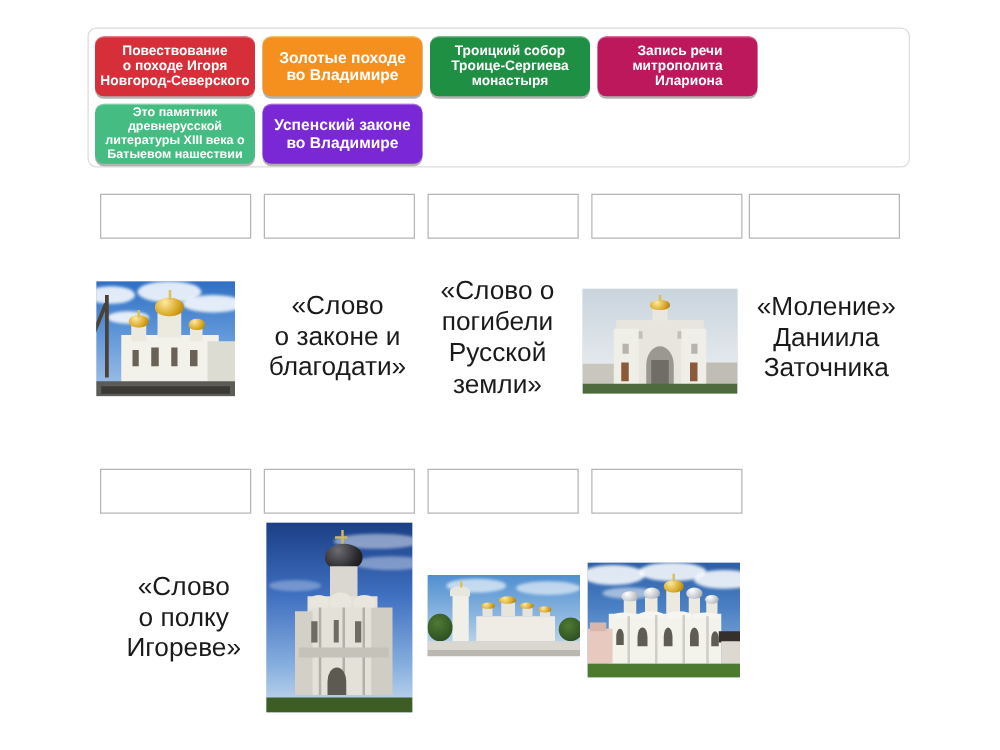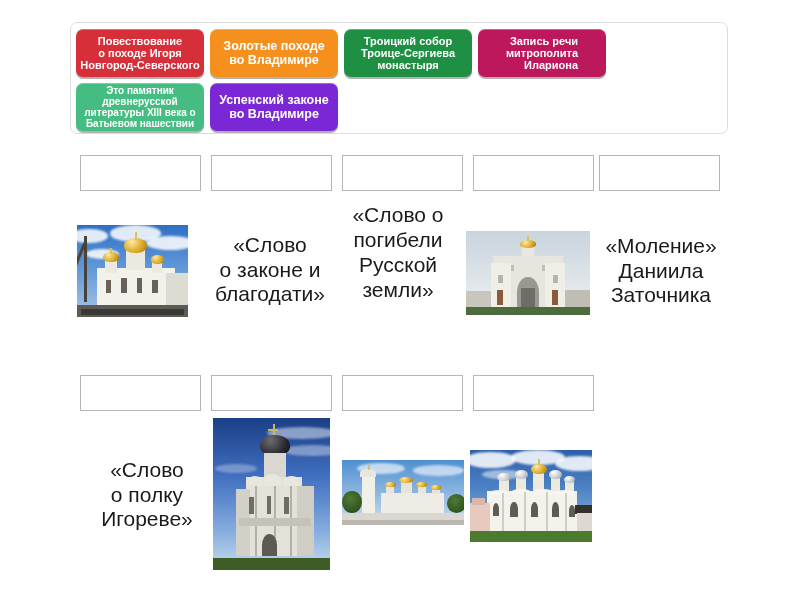--- a/index.html
+++ b/index.html
@@ -163,21 +163,21 @@
 
       <div style="position:absolute; left:0; right:0; bottom:0; height:13%; background:#5c5b56;"></div>
       <div style="position:absolute; left:4%; bottom:2%; width:92%; height:7%; background:#3a3935;"></div>
     </div>
   </div>
 
   <div class="answer-text" style="left:196px; top:226px; width:148px; height:88px; white-space:pre-line;">«Слово
 о законе и
 благодати»</div>
 
-  <div class="answer-text" style="left:336px; top:200px; width:124px; height:106px; white-space:pre-line;">«Слово о
+  <div class="answer-text" style="left:336px; top:218px; width:124px; height:106px; white-space:pre-line;">«Слово о
 погибели
 Русской
 земли»</div>
 
   <div class="answer-img" style="left:466px; top:231px; width:124px; height:84px;" title="Золотые ворота во Владимире">
     <div class="scene">
       <div class="sky-pale"></div>
 
       <div class="wall-white" style="left:22%; top:30%; width:56%; height:62%; background:#e7e5dd;"></div>
 

